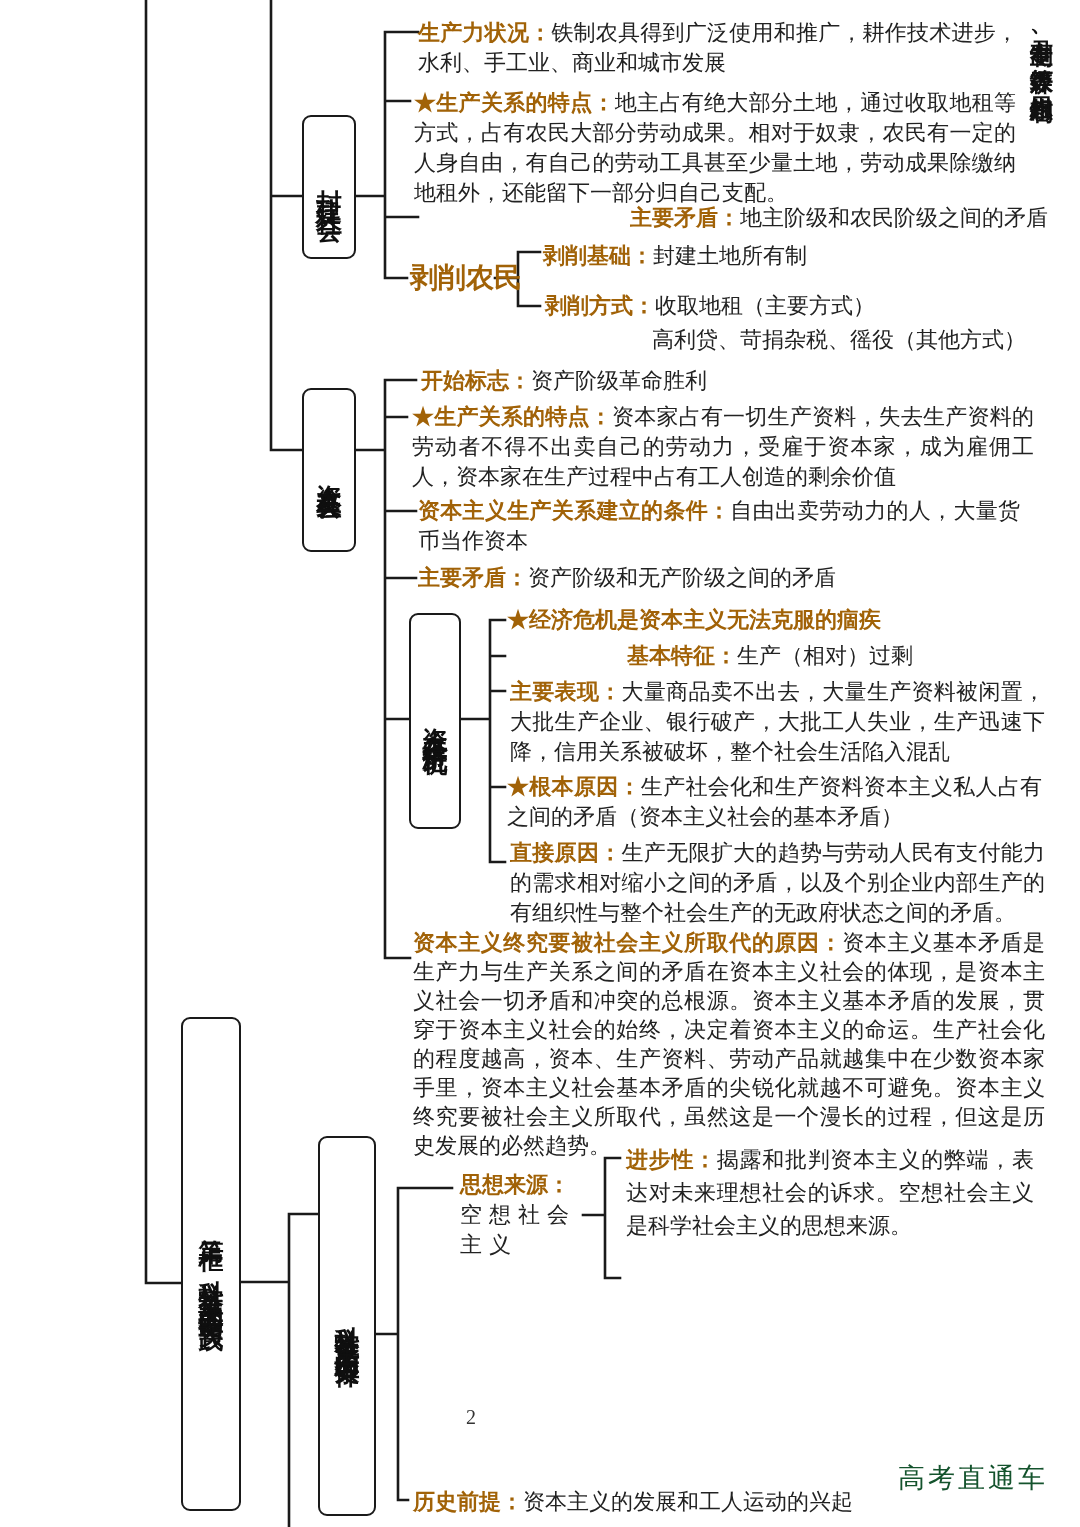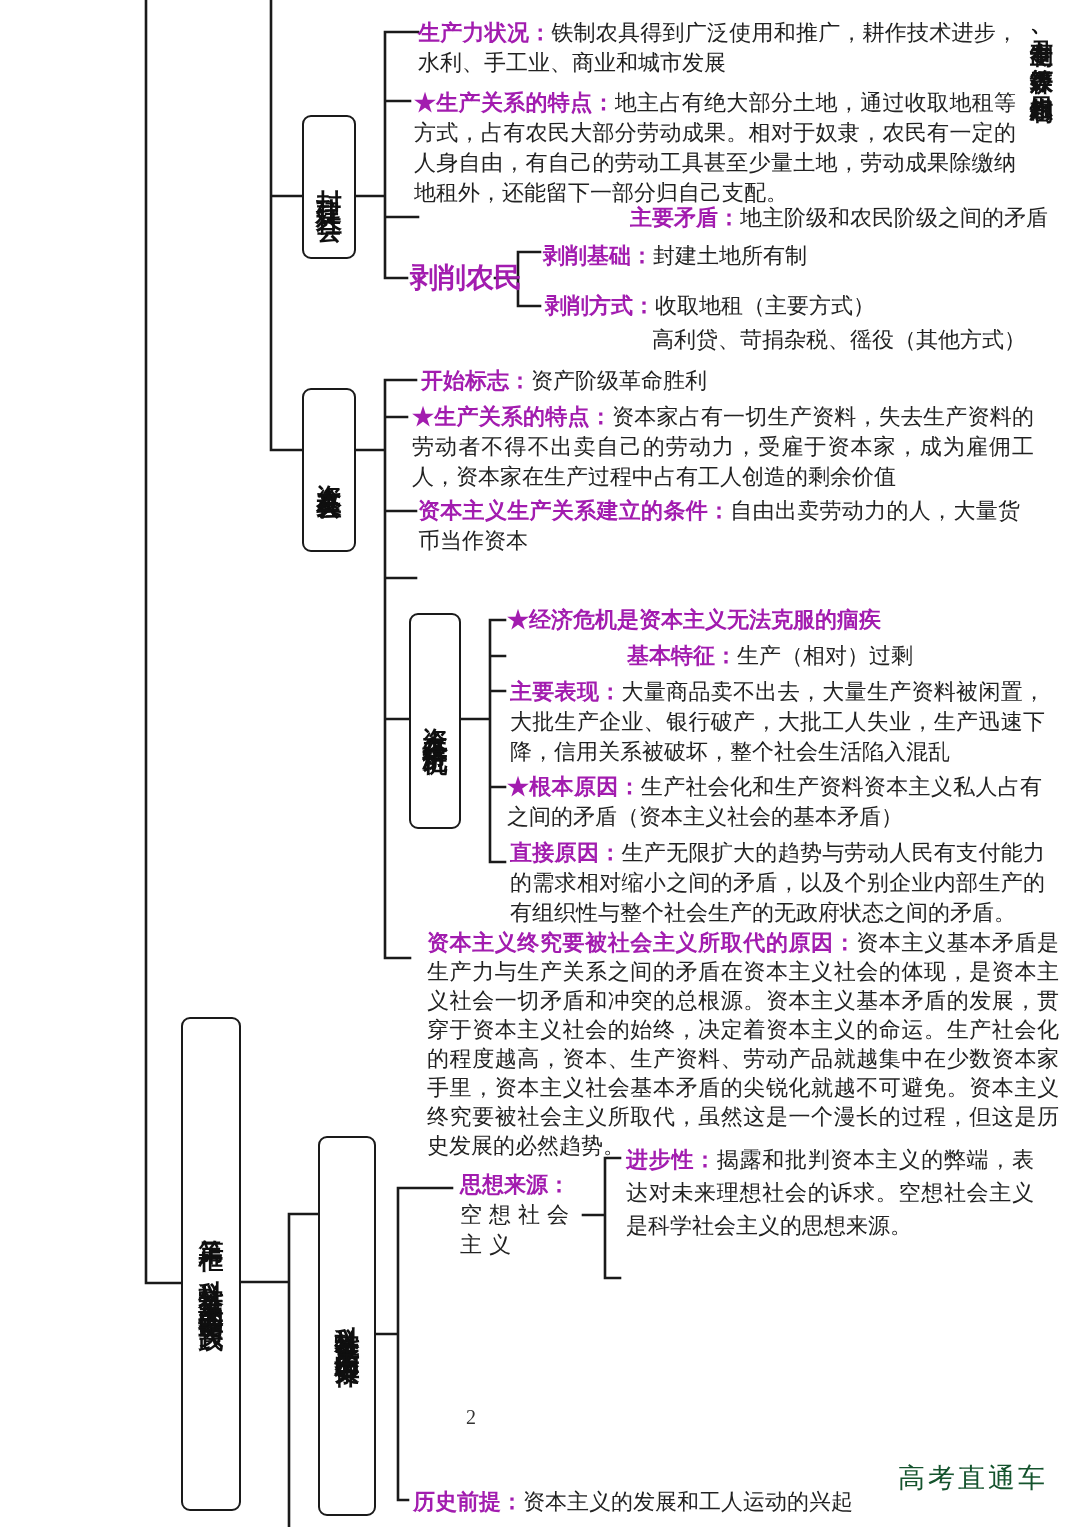--- a/index.html
+++ b/index.html
@@ -17,21 +17,21 @@
   .tb{
     position:absolute;
     font:22px/30px "Liberation Serif", serif;
     color:#222;
     z-index:2;
     text-align:justify;
   }
   .lbl{
     font-family:Liberation Serif, serif;
     font-weight:700;
-    color:#a21caf;
+    color:#a16207;
   }
   
   .vbox{
     position:absolute;
     border:2.5px solid #1a1a1a;
     border-radius:9px;
     background:#fff;
     display:flex;align-items:center;justify-content:center;
     z-index:3;
   }
@@ -177,20 +177,23 @@
   </div>
 
   <div class="tb" style="left:412px;top:402px;width:622px;">
     <b class="lbl">★生产关系的特点：</b><span>资本家占有一切生产资料，失去生产资料的劳动者不得不出卖自己的劳动力，受雇于资本家，成为雇佣工人，资本家在生产过程中占有工人创造的剩余价值</span>
   </div>
 
   <div class="tb" style="left:418px;top:496px;width:602px;">
     <b class="lbl">资本主义生产关系建立的条件：</b><span>自由出卖劳动力的人，大量货币当作资本</span>
   </div>
 
+  <div class="tb" style="left:418px;top:563px;width:620px;text-align:left;">
+    <b class="lbl">主要矛盾：</b><span>资产阶级和无产阶级之间的矛盾</span>
+  </div>
 
   <div class="tb" style="left:507px;top:605px;width:560px;text-align:left;">
     <b class="lbl">★经济危机是资本主义无法克服的痼疾</b>
   </div>
 
   <div class="tb" style="left:510px;top:641px;width:520px;text-align:center;">
     <b class="lbl">基本特征：</b><span>生产（相对）过剩</span>
   </div>
 
   <div class="tb" style="left:510px;top:677px;width:535px;">
@@ -198,21 +201,21 @@
   </div>
 
   <div class="tb" style="left:507px;top:772px;width:535px;">
     <b class="lbl">★根本原因：</b><span>生产社会化和生产资料资本主义私人占有之间的矛盾（资本主义社会的基本矛盾）</span>
   </div>
 
   <div class="tb" style="left:510px;top:838px;width:535px;">
     <b class="lbl">直接原因：</b><span>生产无限扩大的趋势与劳动人民有支付能力的需求相对缩小之间的矛盾，以及个别企业内部生产的有组织性与整个社会生产的无政府状态之间的矛盾。</span>
   </div>
 
-  <div class="tb" style="left:413px;top:928px;width:632px;line-height:29px;margin-left:14px;">
+  <div class="tb" style="left:413px;top:928px;width:632px;line-height:29px;">
     <b class="lbl">资本主义终究要被社会主义所取代的原因：</b><span>资本主义基本矛盾是生产力与生产关系之间的矛盾在资本主义社会的体现，是资本主义社会一切矛盾和冲突的总根源。资本主义基本矛盾的发展，贯穿于资本主义社会的始终，决定着资本主义的命运。生产社会化的程度越高，资本、生产资料、劳动产品就越集中在少数资本家手里，资本主义社会基本矛盾的尖锐化就越不可避免。资本主义终究要被社会主义所取代，虽然这是一个漫长的过程，但这是历史发展的必然趋势。</span>
   </div>
 
   <div class="tb src-label" style="left:460px;top:1170px;width:128px;text-align:left;">
     <b class="lbl">思想来源：</b><span class="spread">空想社会主义</span>
   </div>
 
   <div class="tb" style="left:626px;top:1143px;width:408px;line-height:33px;">
     <b class="lbl">进步性：</b><span>揭露和批判资本主义的弊端，表达对未来理想社会的诉求。空想社会主义是科学社会主义的思想来源。</span>
   </div>

